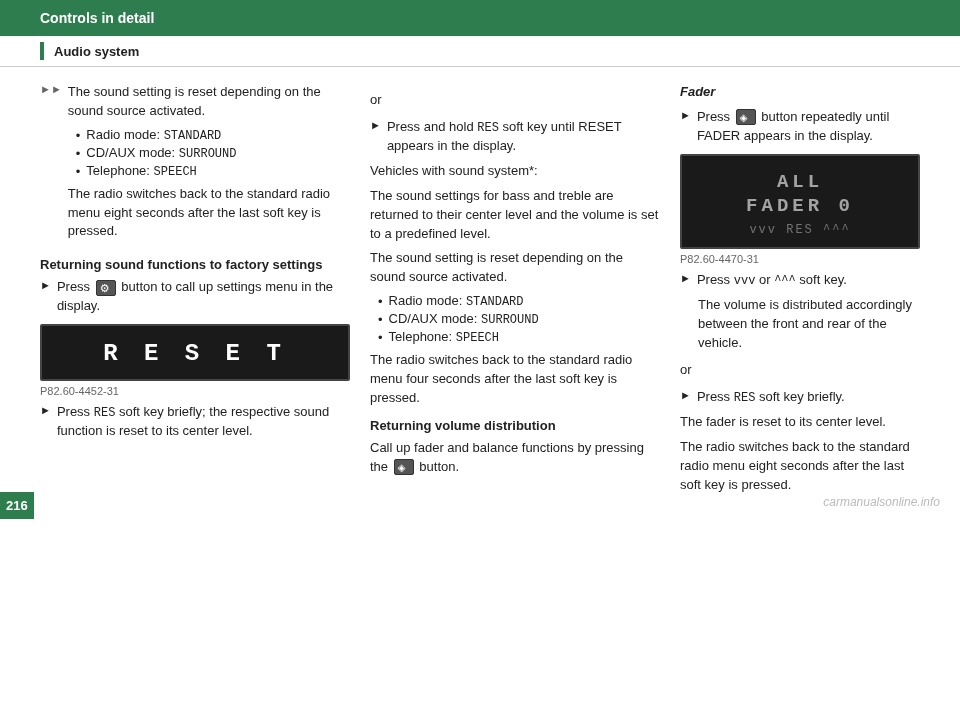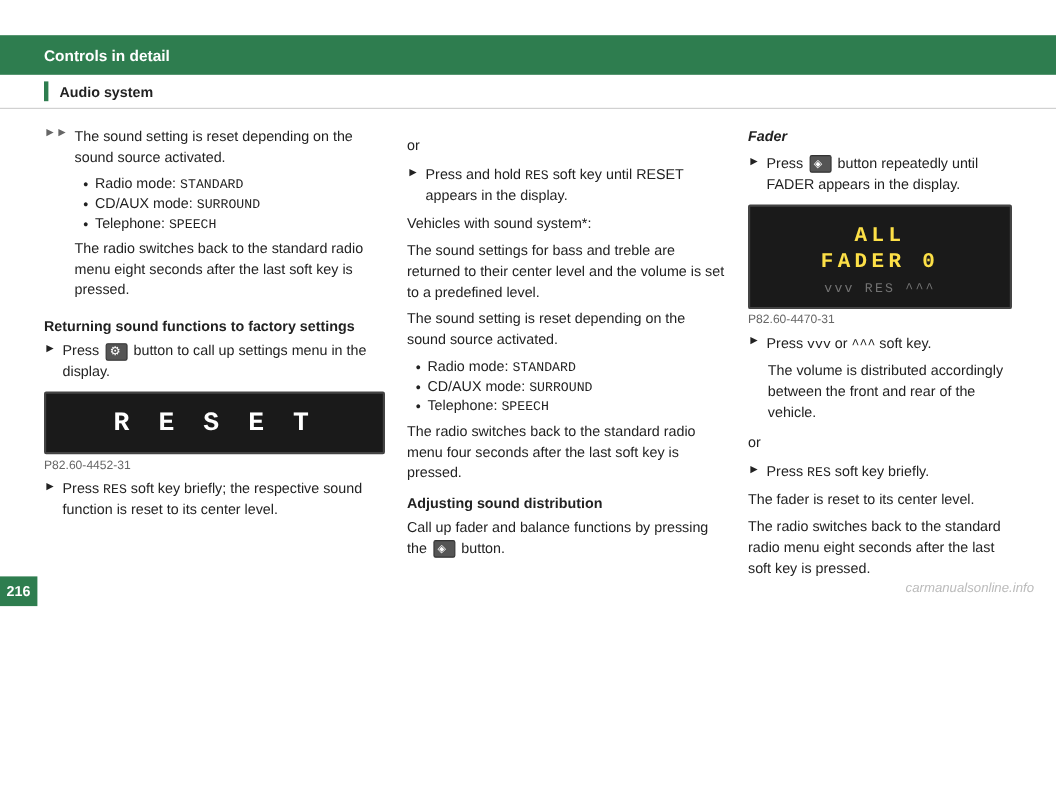--- a/index.html
+++ b/index.html
@@ -10,21 +10,20 @@
       font-size: 13px;
       background: #fff;
       color: #222;
       overflow: hidden;
     }
     .page-wrapper {
       width: 960px;
       height: 519px;
       position: relative;
       background: #fff;
-      margin-top: 32px;
     }
     
     .header-bar {
       background: #2e7d4f;
       color: #fff;
       padding: 10px 40px;
       font-size: 14px;
       font-weight: bold;
     }
     .sub-header {
@@ -122,21 +121,21 @@
       font-size: 24px;
       font-weight: bold;
       letter-spacing: 6px;
       color: #fff;
       line-height: 1.2;
     }
     .screen-text-medium {
       font-size: 19px;
       font-weight: bold;
       letter-spacing: 4px;
-      color: #fde047;
+      color: #a3a3a3;
       line-height: 1.3;
     }
     .screen-text-small {
       font-size: 12px;
       letter-spacing: 2px;
       color: #737373;
       margin-top: 4px;
     }
     .screen-caption {
       font-size: 11px;
@@ -299,21 +298,21 @@
         <span class="bullet-dot">•</span>
         <span>CD/AUX mode: <span class="mono">SURROUND</span></span>
       </div>
       <div class="bullet-item">
         <span class="bullet-dot">•</span>
         <span>Telephone: <span class="mono">SPEECH</span></span>
       </div>
 
       <p class="para" style="margin-top:6px;">The radio switches back to the standard radio menu four seconds after the last soft key is pressed.</p>
 
-      <div class="section-title">Adjusting sound distribution</div>
+      <div class="section-title">Returning volume distribution</div>
 
       <p class="para">
         <span>Call up fader and balance functions by pressing the</span>
         <span class="fader-icon"></span>
         <span>button.</span>
       </p>
     </div>
 
     <div class="col-right">
       <p class="italic-title">Fader</p>

